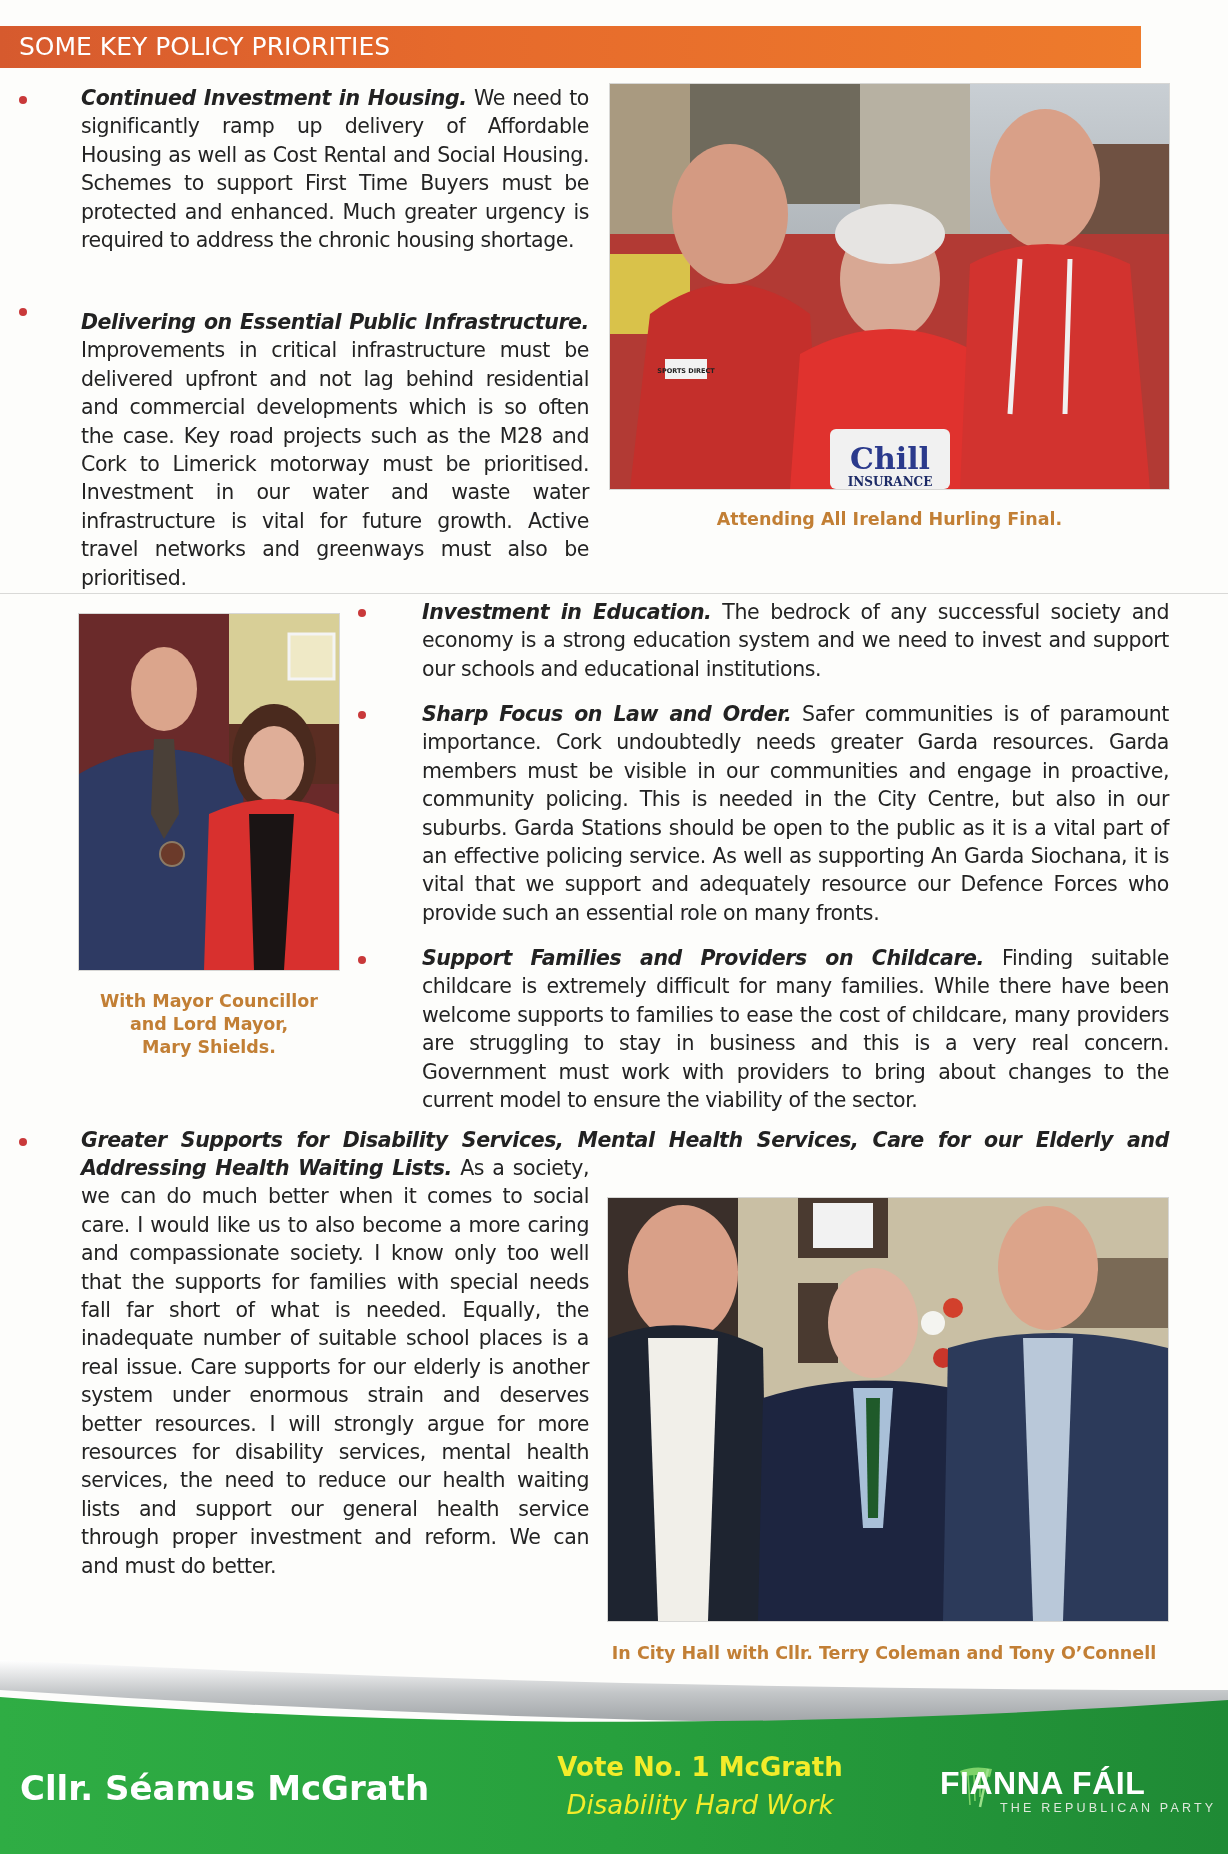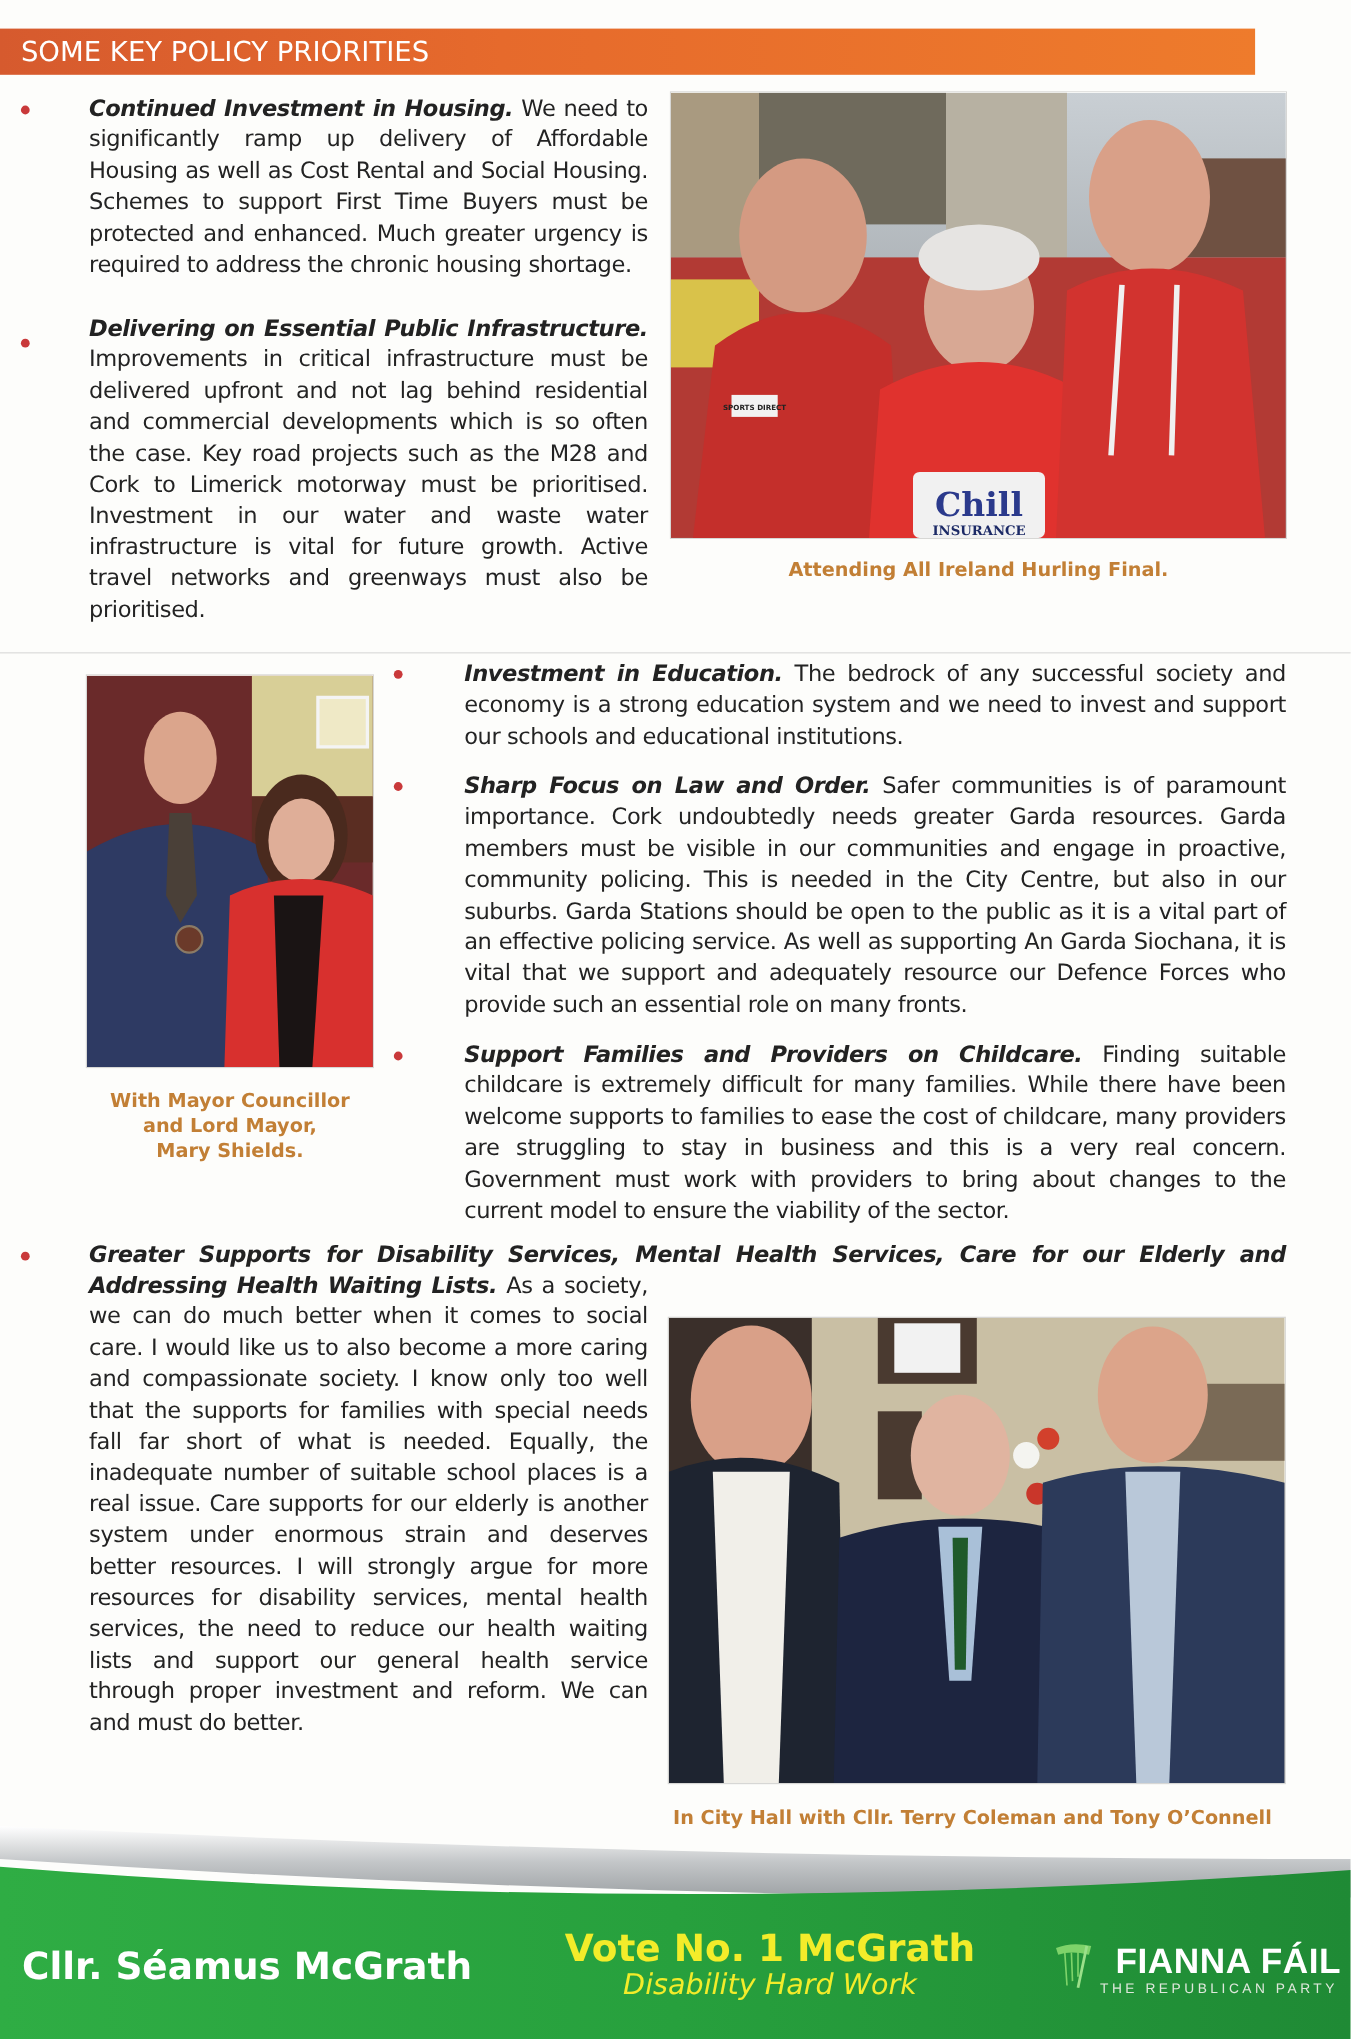--- a/index.html
+++ b/index.html
@@ -42,30 +42,30 @@
   .fold {
     position: absolute; height: 1px; background: rgba(150,150,150,0.35);
   }
   .footer-wave { left: 0; top: 1650px; width: 1228px; height: 204px; }
   .footer-name {
     position: absolute; left: 20px; top: 1768px; color: #ffffff;
     font-family: "DejaVu Sans", sans-serif; font-weight: bold; font-size: 34px;
   }
   .footer-vote {
     position: absolute; left: 500px; top: 1752px; width: 400px; text-align: center;
-    color: #f3ec2a; font-weight: bold; font-size: 34px;
+    color: #f3ec2a; font-weight: bold; font-size: 26px;
     font-family: "DejaVu Sans", sans-serif;
   }
   .footer-slogan {
     position: absolute; left: 500px; top: 1790px; width: 400px; text-align: center;
     color: #f3ec2a; font-style: italic; font-size: 26px;
     font-family: "DejaVu Sans", sans-serif;
   }
   .ff-name {
-    position: absolute; left: 1014px; top: 1765px; color: #ffffff;
+    position: absolute; left: 940px; top: 1765px; color: #ffffff;
     font-family: "Liberation Sans", sans-serif; font-weight: bold; font-size: 32px;
     letter-spacing: 0.5px;
   }
   .ff-sub {
     position: absolute; left: 1000px; top: 1801px; color: #dfe8dc;
     font-family: "Liberation Sans", sans-serif; font-size: 12.5px; letter-spacing: 3.2px;
   }
 </style>
 </head>
 <body>
@@ -73,21 +73,21 @@
 <div class="abs header-bar">
   <span class="header-title">SOME KEY POLICY PRIORITIES</span>
 </div>
 
 <span class="bullet-dot" style="left:19px; top:96px;"></span>
 <div class="para" style="left:81px; top:84px; width:508px;">
   <b>Continued Investment in Housing.</b><span> We need to significantly ramp up delivery of Affordable Housing as well as Cost Rental and Social Housing. Schemes to support First Time Buyers must be protected and enhanced. Much greater urgency is required to address the chronic housing shortage.</span>
 </div>
 
 <span class="bullet-dot" style="left:19px; top:308px;"></span>
-<div class="para" style="left:81px; top:284px; width:508px;">
+<div class="para" style="left:81px; top:308px; width:508px;">
   <b>Delivering on Essential Public Infrastructure.</b><span> Improvements in critical infrastructure must be delivered upfront and not lag behind residential and commercial developments which is so often the case. Key road projects such as the M28 and Cork to Limerick motorway must be prioritised. Investment in our water and waste water infrastructure is vital for future growth. Active travel networks and greenways must also be prioritised.</span>
 </div>
 
 <div class="photo" style="left:610px; top:84px; width:559px; height:405px;">
   <svg width="559" height="405" viewBox="0 0 559 405">
     <defs>
       <linearGradient id="sky1" x1="0" y1="0" x2="0" y2="1">
         <stop offset="0" stop-color="#c9cfd4"></stop>
           <stop offset="1" stop-color="#8a8f93"></stop>
       </linearGradient>

